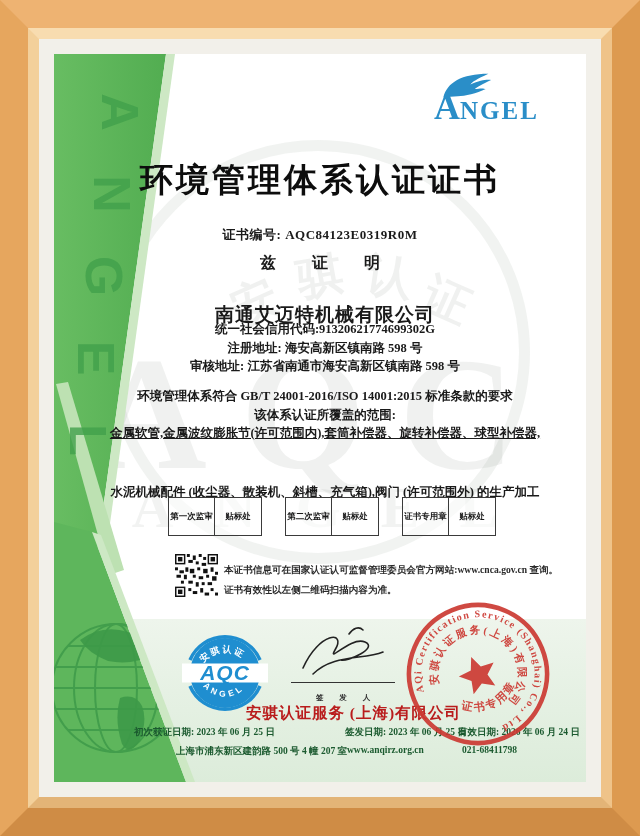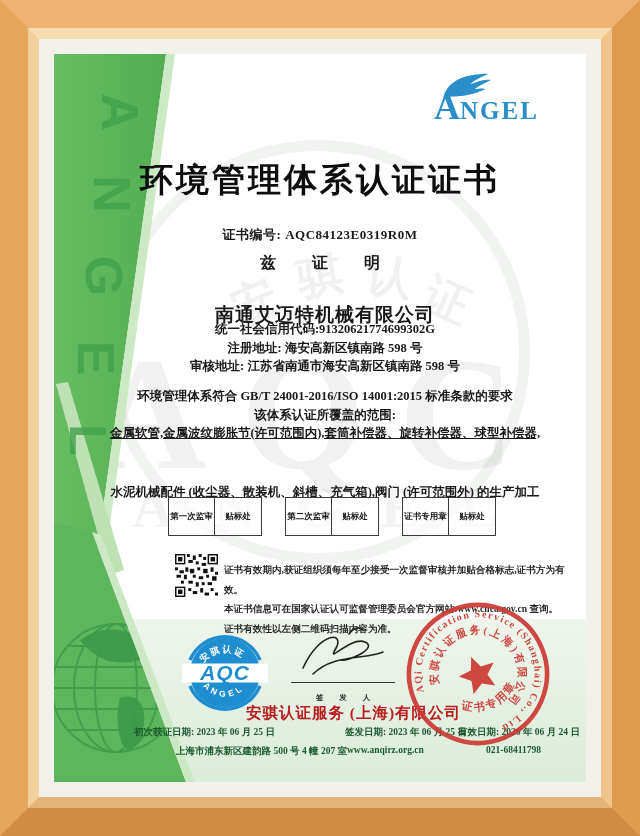--- a/index.html
+++ b/index.html
@@ -49,21 +49,21 @@
          color:#2a2a2a;text-align:left;}
   .badge{left:128px;top:576px;width:86px;height:86px;}
   .sign{left:235px;top:570px;width:108px;text-align:center;}
   .sign svg{width:108px;height:58px;display:block;}
   .sign-line{border-top:1.5px solid #333;margin:0 2px;}
   .sign-label{font-size:7.5px;letter-spacing:7px;padding-left:7px;color:#333;margin-top:10px;font-weight:bold;}
   .stamp{left:348px;top:544px;width:152px;height:152px;transform:rotate(-22deg);opacity:.92;z-index:4;}
   .org{top:649px;font-size:15.5px;font-weight:bold;color:#b91c1c;padding-left:67px;letter-spacing:1px;}
   .drow{font-size:9.5px;font-weight:bold;color:#1b5a2f;white-space:nowrap;}
   .d1{left:80px;top:672px;} .d2{left:291px;top:672px;} .d3{left:404px;top:672px;}
-  .f1{left:122px;top:691px;} .f2{left:293px;top:691px;} .f3{left:432px;top:691px;}
+  .f1{left:122px;top:691px;} .f2{left:293px;top:691px;} .f3{left:408px;top:691px;}
 </style>
 </head>
 <body>
 
 <div class="frame">
  <div class="bevel">
   <div class="mat">
    <div class="cert">
 
     <div class="paleband"></div>
@@ -199,21 +199,20 @@
         <rect x="9" y="23" width="2" height="2"></rect>
               <rect x="12" y="25" width="3" height="2"></rect>
               <rect x="17" y="23" width="2" height="3"></rect>
         <rect x="20" y="26" width="3" height="2"></rect>
               <rect x="24" y="23" width="2" height="2"></rect>
               <rect x="27" y="26" width="2" height="2"></rect>
       </g>
     </svg>
 
     <div class="abs notes">
-      <div>证书有效期内,获证组织须每年至少接受一次监督审核并加贴合格标志,证书方为有效。</div>
       <div>本证书信息可在国家认证认可监督管理委员会官方网站:www.cnca.gov.cn 查询。</div>
       <div>证书有效性以左侧二维码扫描内容为准。</div>
     </div>
 
     <svg class="abs badge" viewBox="0 0 86 86">
       <circle cx="43" cy="43" r="35" fill="#1f8ed0"></circle>
       <rect x="0" y="33.5" width="86" height="19" fill="#fff"></rect>
       <path d="M8,30 A38,38 0 0,1 78,30" stroke="#1f8ed0" stroke-width="3.5" fill="none"></path>
       <path d="M8,56 A38,38 0 0,0 78,56" stroke="#1f8ed0" stroke-width="3.5" fill="none"></path>
       <defs>

